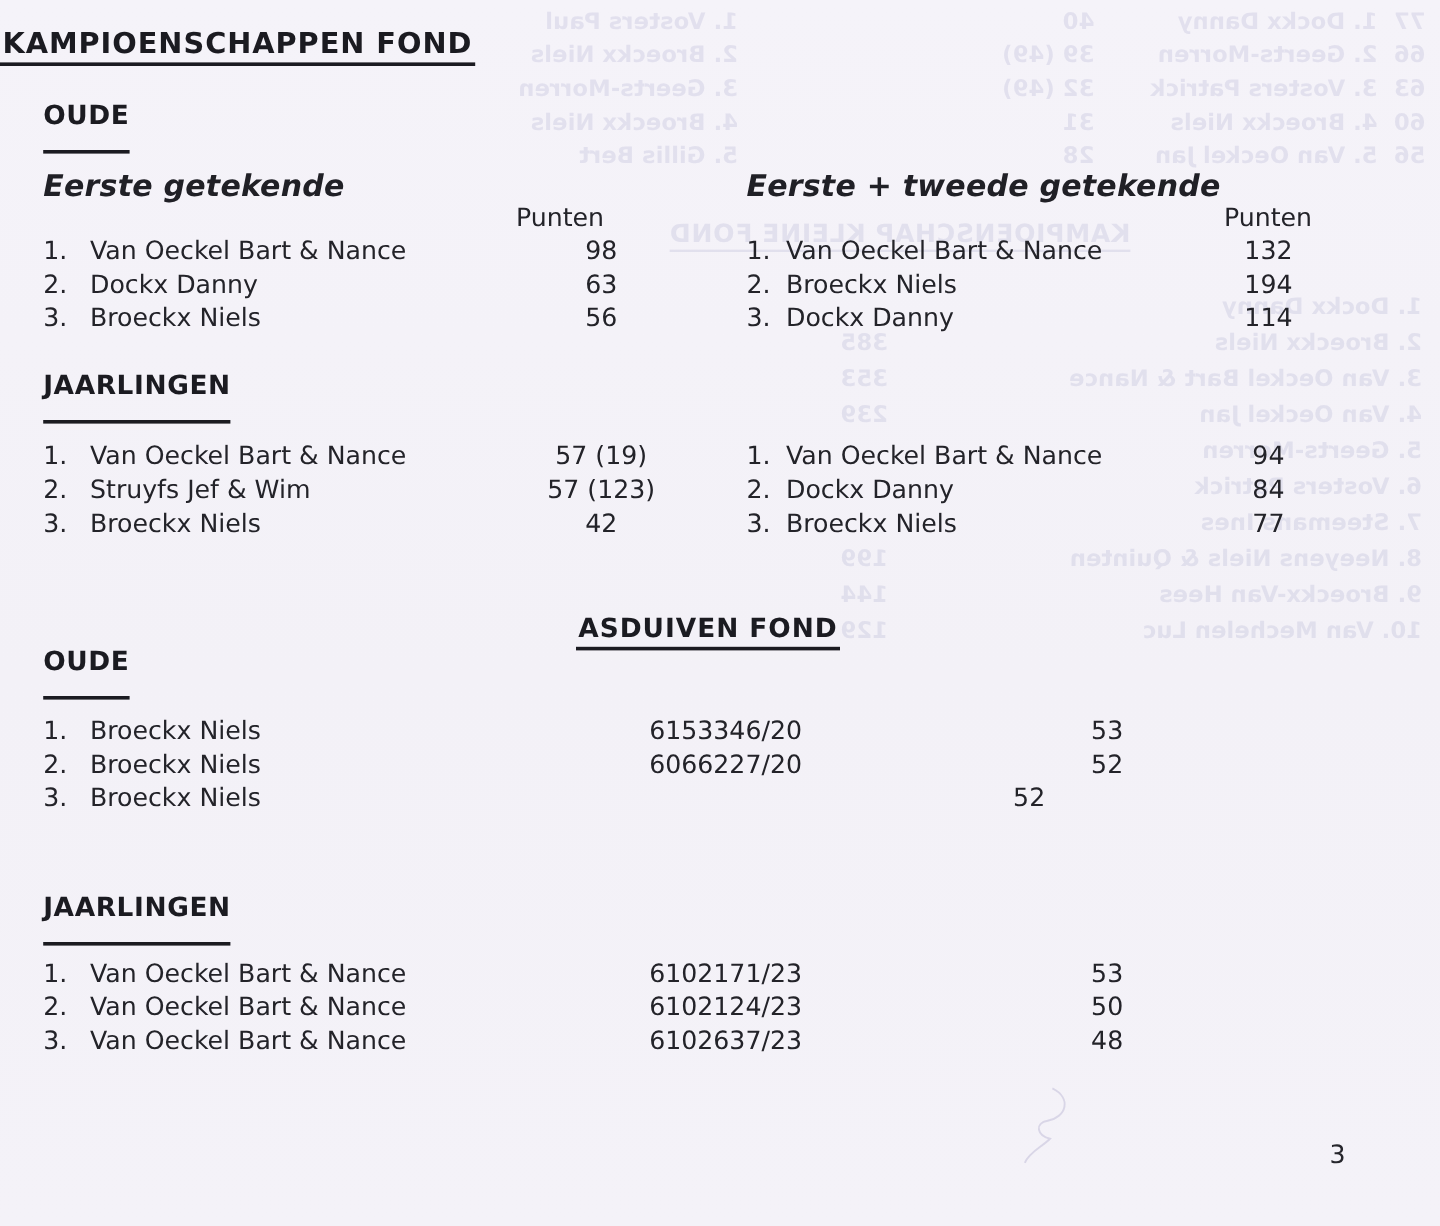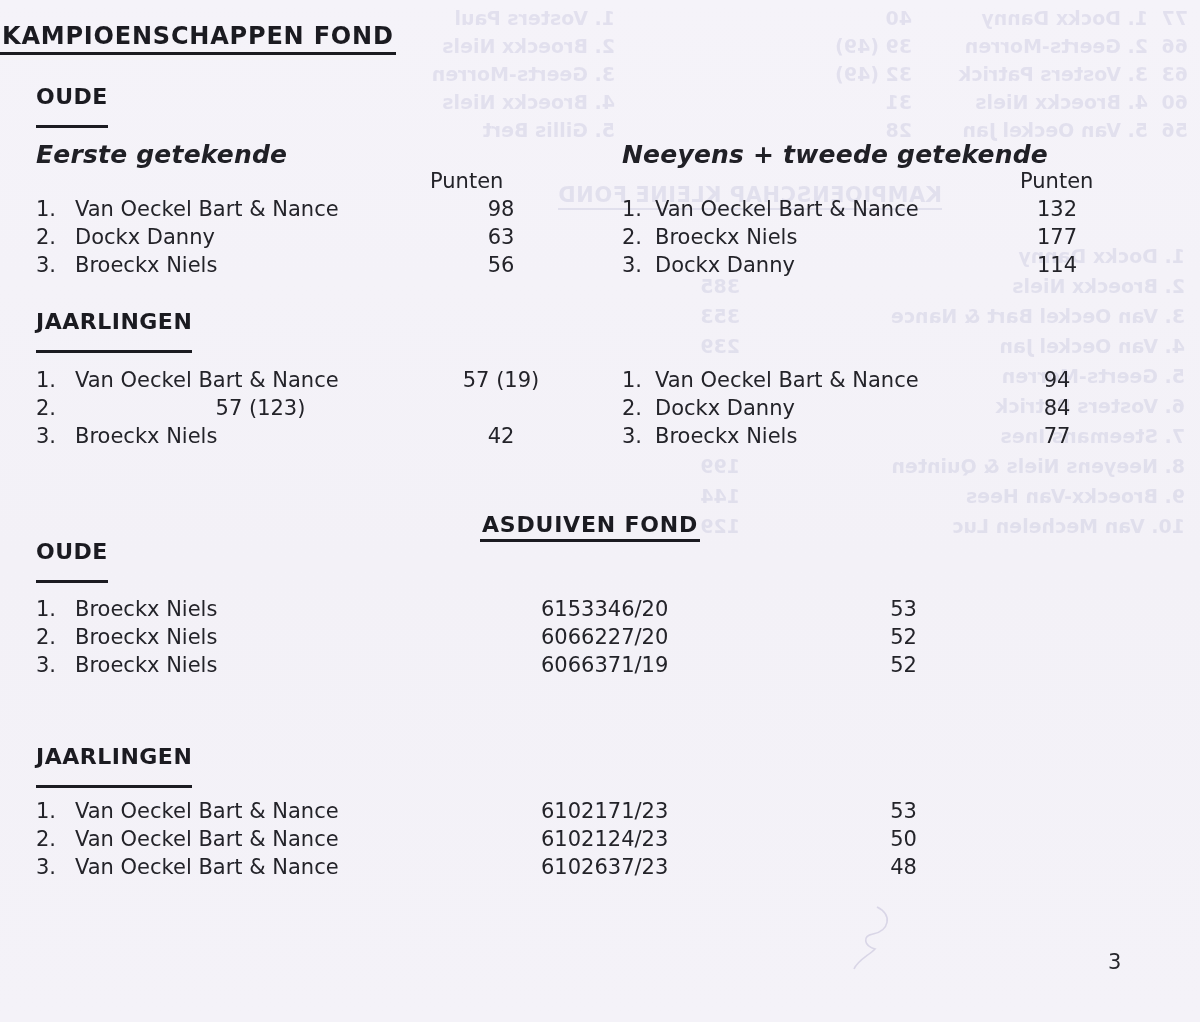--- a/index.html
+++ b/index.html
@@ -45,21 +45,21 @@
     position:absolute;font-size:25px;font-weight:700;font-style:italic;
     color:#202026;white-space:nowrap;letter-spacing:.2px;
   }
   .points-label{position:absolute;font-size:21px;color:#232329;}
   .rowset{position:absolute;font-size:21px;}
   .krow{display:grid;height:28px;align-items:baseline;white-space:nowrap;}
   .rs-kamp-left .krow{grid-template-columns:39px 1fr 110px;}
   .rs-kamp-right .krow{grid-template-columns:33px 1fr 100px;}
   .rs-asd .krow{grid-template-columns:39px 466px 330px 1fr;}
   .krow .pts{text-align:center;}
-  .rs-asd .krow .pts{text-align:center;}
+  .rs-asd .krow .pts{text-align:right;}
   .asd-title-wrap{position:absolute;left:0;top:512px;width:1180px;text-align:center;}
   .asd-title{
     display:inline-block;font-size:22px;font-weight:700;letter-spacing:.8px;
     border-bottom:3px solid #1b1b21;padding:0 2px 2px 2px;color:#1b1b21;
   }
   .page-number{position:absolute;left:1108px;top:950px;font-size:21px;color:#26262c;}
   .pen-mark{position:absolute;left:835px;top:903px;z-index:1;}
 </style>
 </head>
 <body>
@@ -148,21 +148,21 @@
 
   <div class="layer">
 
     <div class="title-wrap">
       <span class="doc-title">KAMPIOENSCHAPPEN FOND</span>
     </div>
 
     <div class="heading" style="left:36px;top:84px;">OUDE</div>
 
     <div class="subheading" style="left:36px;top:140px;">Eerste getekende</div>
-    <div class="subheading" style="left:622px;top:140px;">Neeyens + tweede getekende</div>
+    <div class="subheading" style="left:622px;top:140px;">Eerste + tweede getekende</div>
 
     <div class="points-label" style="left:430px;top:169px;">Punten</div>
     <div class="points-label" style="left:1020px;top:169px;">Punten</div>
 
     <div class="rowset rs-kamp-left" style="left:36px;top:197px;width:520px;">
       <div class="krow">
           <span>1.</span>
           <span>Van Oeckel Bart &amp; Nance</span>
           <span class="pts">98</span>
         </div>
@@ -180,39 +180,40 @@
 
     <div class="rowset rs-kamp-right" style="left:622px;top:197px;width:485px;">
       <div class="krow">
           <span>1.</span>
           <span>Van Oeckel Bart &amp; Nance</span>
           <span class="pts">132</span>
         </div>
       <div class="krow">
           <span>2.</span>
           <span>Broeckx Niels</span>
-          <span class="pts">177</span>
+          <span class="pts">194</span>
         </div>
       <div class="krow">
           <span>3.</span>
           <span>Dockx Danny</span>
           <span class="pts">114</span>
         </div>
     </div>
 
     <div class="heading" style="left:36px;top:309px;">JAARLINGEN</div>
 
     <div class="rowset rs-kamp-left" style="left:36px;top:368px;width:520px;">
       <div class="krow">
           <span>1.</span>
           <span>Van Oeckel Bart &amp; Nance</span>
           <span class="pts">57 (19)</span>
         </div>
       <div class="krow">
           <span>2.</span>
+          <span>Struyfs Jef &amp; Wim</span>
           <span class="pts">57 (123)</span>
         </div>
       <div class="krow">
           <span>3.</span>
           <span>Broeckx Niels</span>
           <span class="pts">42</span>
         </div>
     </div>
 
     <div class="rowset rs-kamp-right" style="left:622px;top:368px;width:485px;">
@@ -248,21 +249,20 @@
         </div>
       <div class="krow">
           <span>2.</span>
           <span>Broeckx Niels</span>
           <span>6066227/20</span>
           <span class="pts">52</span>
         </div>
       <div class="krow">
           <span>3.</span>
           <span>Broeckx Niels</span>
-          <span>6066371/19</span>
           <span class="pts">52</span>
         </div>
     </div>
 
     <div class="heading" style="left:36px;top:744px;">JAARLINGEN</div>
 
     <div class="rowset rs-asd" style="left:36px;top:799px;width:900px;">
       <div class="krow">
           <span>1.</span>
           <span>Van Oeckel Bart &amp; Nance</span>

